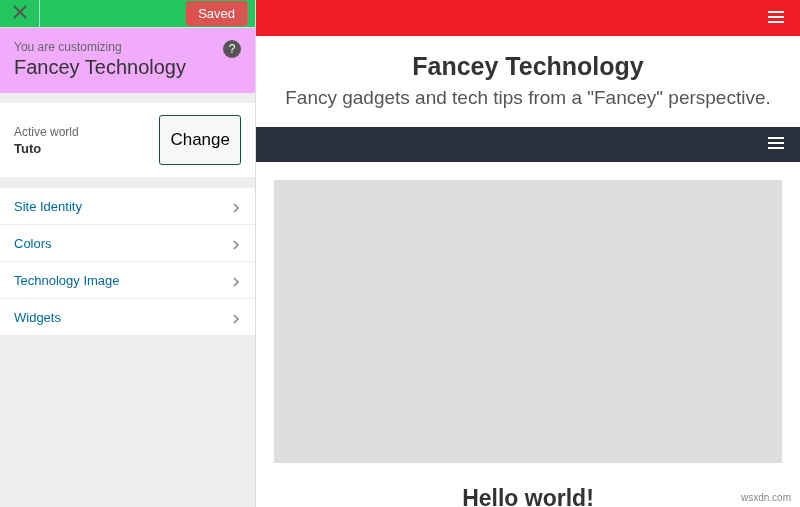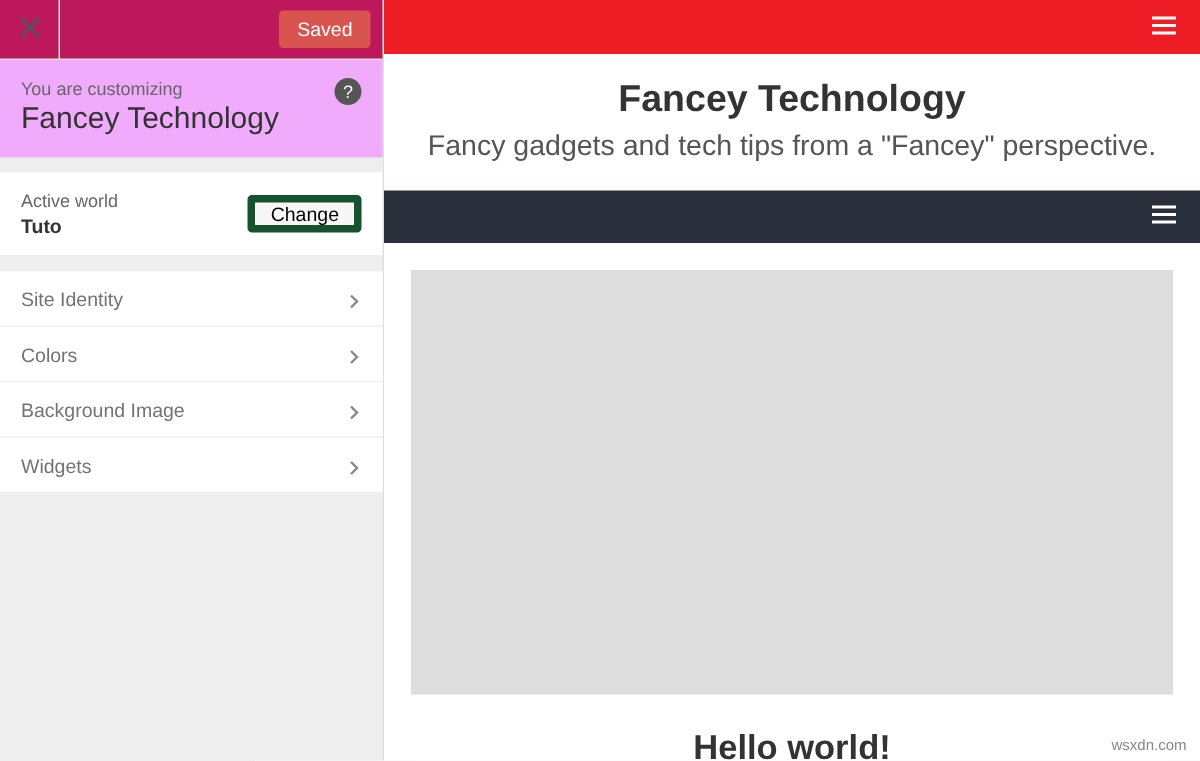--- a/index.html
+++ b/index.html
@@ -1,34 +1,34 @@
 <!DOCTYPE html>
 <html><head>
 <meta charset="utf-8">
 <style>
 * { margin: 0; padding: 0; box-sizing: border-box; }
 body { font-family: -apple-system, "Helvetica Neue", Arial, sans-serif; font-size: 13px; color: #333; width: 800px; height: 507px; overflow: hidden; background: #eee; }
 .app { display: flex; height: 507px; }
 .sidebar { width: 256px; background: #eee; display: flex; flex-direction: column; height: 100%; border-right: 1px solid #ddd;}
-.sb-header { height: 40px; display: flex; align-items: center; justify-content: space-between; background: #be185d; border-bottom: 1px solid #ddd; padding-right: 8px;}
+.sb-header { height: 28px; display: flex; align-items: center; justify-content: space-between; background: #22c55e; border-bottom: 1px solid #ddd; padding-right: 8px;}
 .close-box { width: 40px; height: 40px; display: flex; align-items: center; justify-content: center; border-right: 1px solid #ddd; cursor: pointer; }
 .close-box svg { width: 14px; height: 14px; }
 .saved-btn { background: #d9534f; color: #fff; border: none; border-radius: 3px; padding: 5px 12px; font-size: 13px; cursor: default;}
 .custom-head { padding: 12px 14px 14px; position: relative; background:#f0abfc; }
 .small-label { font-size: 12px; color: #666; }
 .site-name { font-size: 20px; color: #333; margin-top: 2px; }
 .help-icon { position: absolute; top: 12px; right: 14px; width: 18px; height: 18px; border-radius: 50%; background: #555; color: #fff; font-size: 12px; display: flex; align-items:center; justify-content:center; cursor:pointer;}
 .theme-block { background:#fff; padding: 12px 14px; display:flex; align-items:center; justify-content:space-between; border-top:10px solid #eee; border-bottom:1px solid #eee;}
 .theme-info .at-label { font-size:12px; color:#666;}
 .theme-info .at-name { font-size:13px; font-weight:bold; color:#333; margin-top:2px;}
-.change-btn { background:#f7f7f7; border:5px solid #14532d; border-radius:3px; padding:0 10px; font-size:13px; cursor:pointer;}
+.change-btn { background:#f7f7f7; border:1px solid #14532d; border-radius:3px; padding:14px 10px; font-size:17px; cursor:pointer;}
 .spacer-bar { height:10px; background:#eee;}
 .panel-list { background:#fff; flex: 0 0 auto;}
 .panel-item { height:37px; display:flex; align-items:center; justify-content:space-between; padding: 0 14px; border-bottom:1px solid #eee; cursor:pointer; background:#fff;}
-.panel-item .label { font-size:13px; color:#737373;}
+.panel-item .label { font-size:13px; color:#0369a1;}
 .panel-item.bold .label { font-weight:bold; color:#333;}
 .chev { width:10px; height:10px; }
 .chev svg { width:10px; height:10px;}
 .preview { flex:1; display:flex; flex-direction:column; background:#fff; position:relative;}
 .red-bar { background:#ee1c25; height:36px; display:flex; align-items:center; justify-content:flex-end; padding-right:14px;}
 .ham { cursor:pointer;}
 .ham svg { width:20px; height:20px;}
 .brand { background:#fff; text-align:center; padding: 16px 10px 18px;}
 .brand-title { font-size:25px; font-weight:bold; color:#333;}
 .brand-sub { font-size:19px; color:#555; margin-top:6px;}
@@ -78,21 +78,21 @@
               <path d="M3 1 L7 5 L3 9" stroke="#888" stroke-width="1.6" fill="none"></path>
             </svg></span>
         </div>
         <div class="panel-item">
           <span class="label">Colors</span>
           <span class="chev"><svg viewBox="0 0 10 10">
               <path d="M3 1 L7 5 L3 9" stroke="#888" stroke-width="1.6" fill="none"></path>
             </svg></span>
         </div>
         <div class="panel-item">
-          <span class="label">Background Image</span>
+          <span class="label">Technology Image</span>
           <span class="chev"><svg viewBox="0 0 10 10">
               <path d="M3 1 L7 5 L3 9" stroke="#888" stroke-width="1.6" fill="none"></path>
             </svg></span>
         </div>
         <div class="panel-item">
           <span class="label">Widgets</span>
           <span class="chev"><svg viewBox="0 0 10 10">
               <path d="M3 1 L7 5 L3 9" stroke="#888" stroke-width="1.6" fill="none"></path>
             </svg></span>
         </div>

